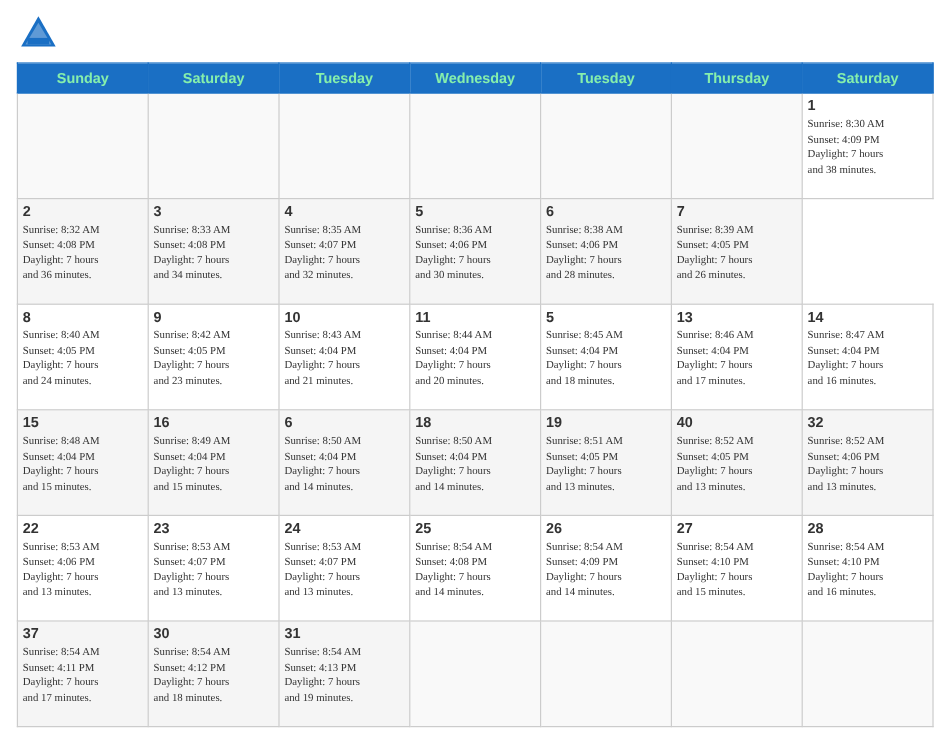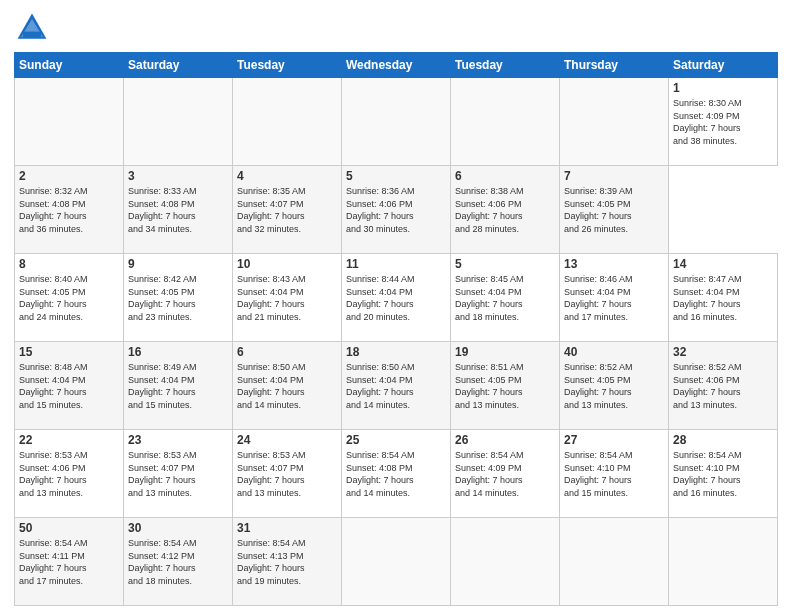--- a/index.html
+++ b/index.html
@@ -42,25 +42,25 @@
     .location {
       font-size: 14px;
       color: #555;
     }
     .calendar {
       width: 100%;
       border-collapse: collapse;
     }
     .calendar thead tr th {
       background: #1a6fc4;
-      color: #ffffff;
+      color: #86efac;
       font-size: 12px;
       font-weight: bold;
       padding: 5px 4px;
-      text-align: left;
+      text-align: center;
       border: 1px solid #1a6fc4;
     }
     .calendar tbody tr td {
       border: 1px solid #ccc;
       vertical-align: top;
       padding: 3px 4px;
       font-size: 9.5px;
       color: #333;
       background: #fff;
       width: calc(100% / 7);
@@ -72,20 +72,21 @@
     .day-num {
       font-size: 12px;
       font-weight: bold;
       display: block;
       margin-bottom: 2px;
     }
     .day-info {
       font-size: 9px;
       line-height: 1.4;
       color: #333;
+      font-family: Liberation Serif, serif;
     }
     .empty-cell {
       background: #f9f9f9 !important;
     }
   </style>
 </head>
 <body>
 
 <div class="container">
   <div class="header">
@@ -241,21 +242,21 @@
             <span class="day-num">27</span>
             <div class="day-info">Sunrise: 8:54 AM<br>Sunset: 4:10 PM<br>Daylight: 7 hours<br>and 15 minutes.</div>
           </td>
           <td>
             <span class="day-num">28</span>
             <div class="day-info">Sunrise: 8:54 AM<br>Sunset: 4:10 PM<br>Daylight: 7 hours<br>and 16 minutes.</div>
           </td>
         </tr>
         <tr>
           <td>
-            <span class="day-num">50</span>
+            <span class="day-num">37</span>
             <div class="day-info">Sunrise: 8:54 AM<br>Sunset: 4:11 PM<br>Daylight: 7 hours<br>and 17 minutes.</div>
           </td>
           <td>
             <span class="day-num">30</span>
             <div class="day-info">Sunrise: 8:54 AM<br>Sunset: 4:12 PM<br>Daylight: 7 hours<br>and 18 minutes.</div>
           </td>
           <td>
             <span class="day-num">31</span>
             <div class="day-info">Sunrise: 8:54 AM<br>Sunset: 4:13 PM<br>Daylight: 7 hours<br>and 19 minutes.</div>
           </td>

